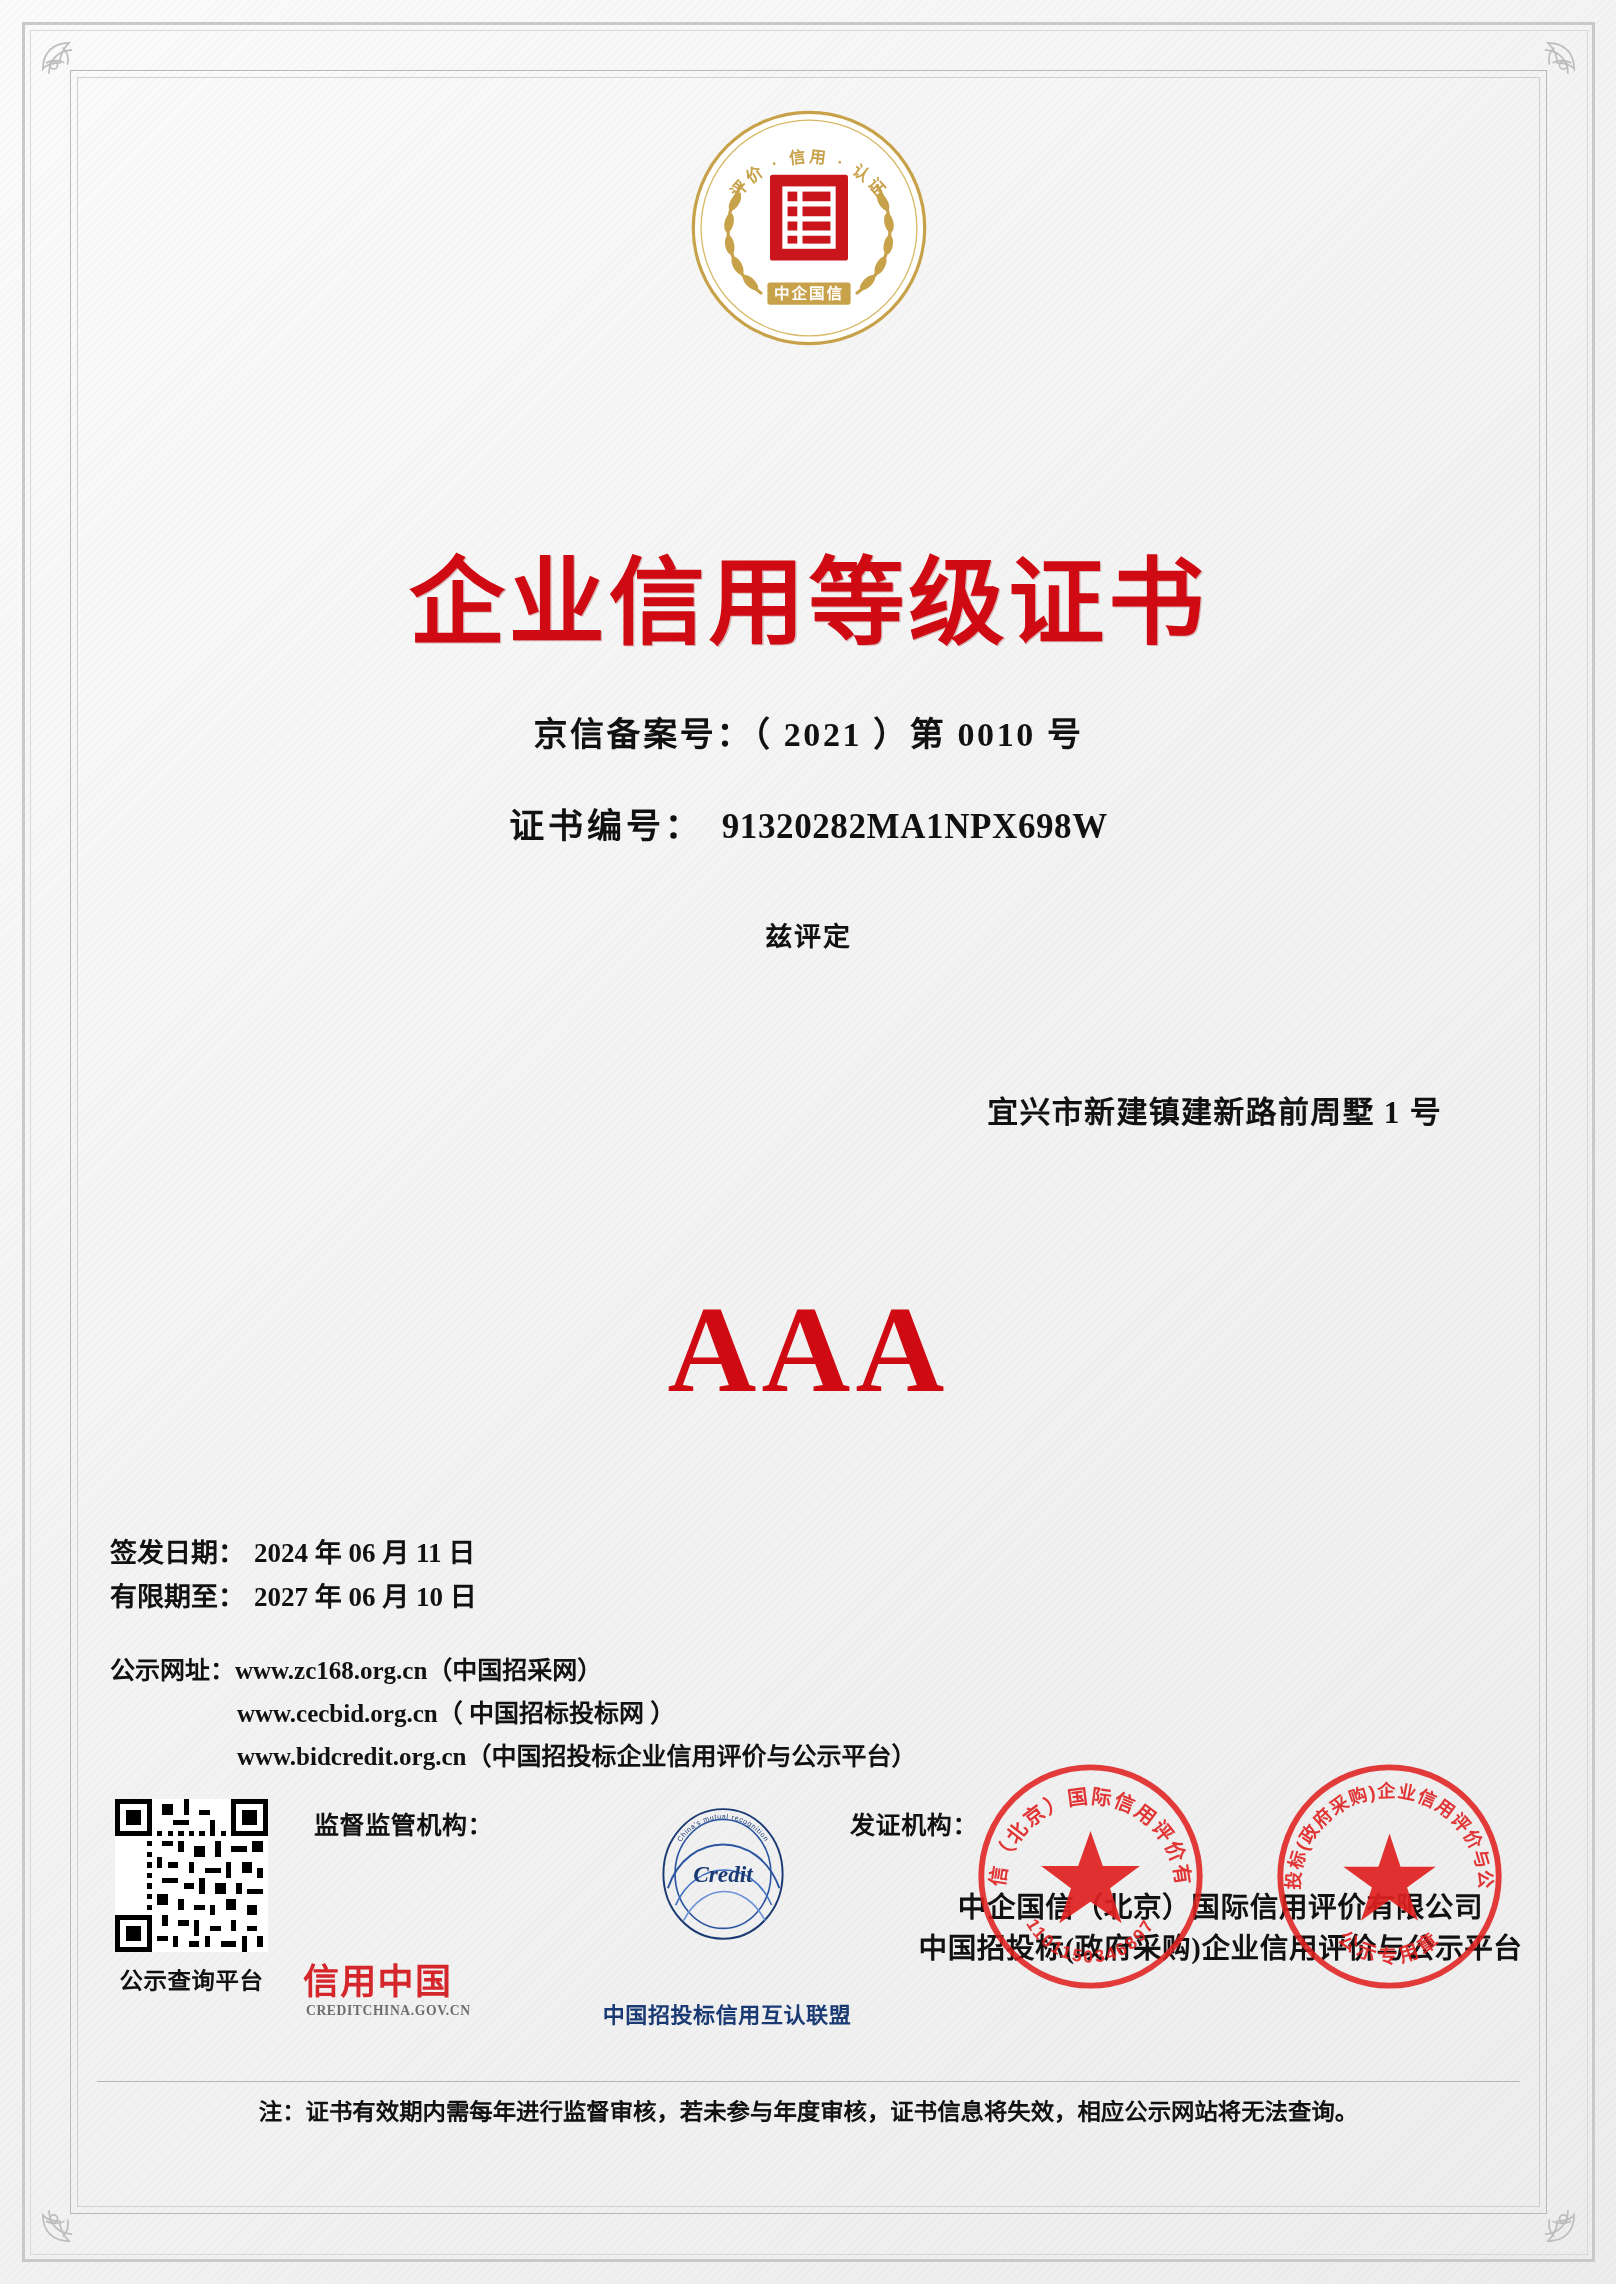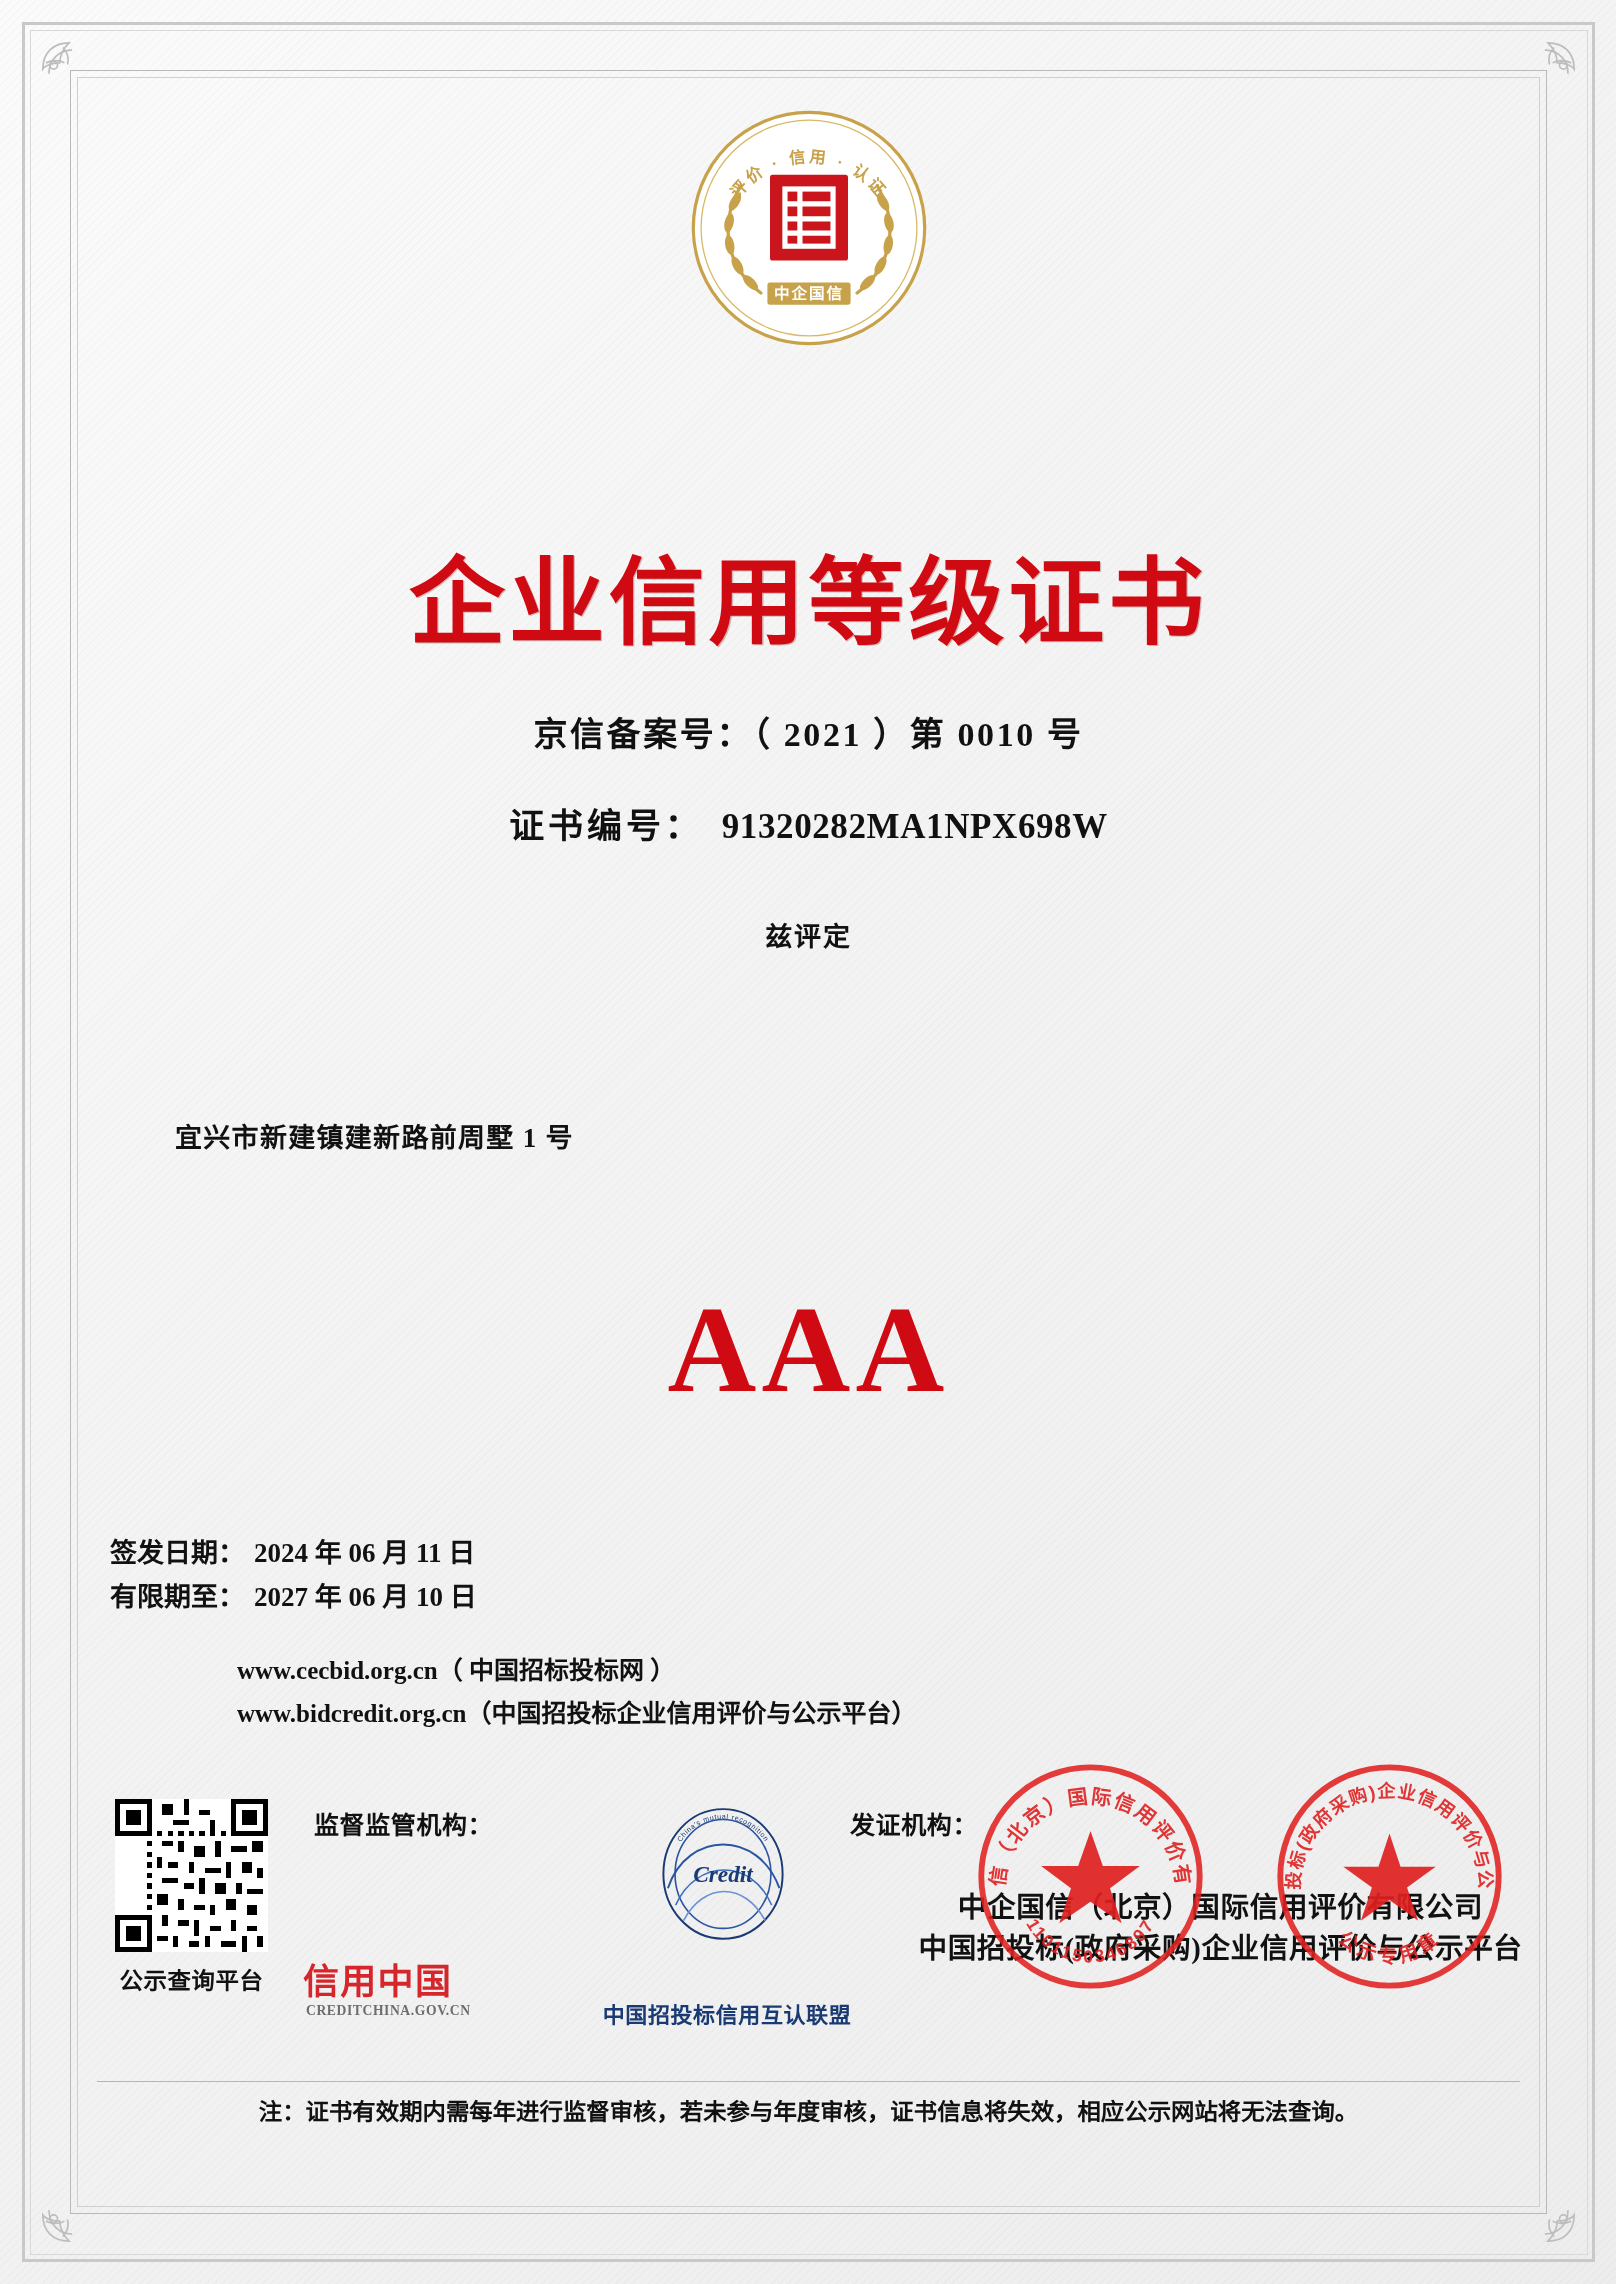--- a/index.html
+++ b/index.html
@@ -162,23 +162,23 @@
     font-weight: bold;
     font-size: 56px;
     letter-spacing: 1.3px;
     color: #0a0a0a;
     padding-bottom: 10.4px;
     border-bottom: 2.6px solid #1a1a1a;
   }
   .address {
     position: absolute;
     left: 78px; right: 78px;
-    top: 1032px;
-    text-align: left;
-    font-size: 27px;
+    top: 1003px;
+    text-align: right;
+    font-size: 31px;
     letter-spacing: 1.3px;
     color: #111;
     font-weight: bold;
   }
 
   .grade {
     position: absolute;
     left: 0; right: 0;
     top: 1195px;
     text-align: center;
@@ -459,20 +459,23 @@
     <div class="info">
       <div class="row">
         <span>签发日期：</span><span class="sp"></span><span>2024 年 06 月 11 日</span>
       </div>
       <div class="row">
         <span>有限期至：</span><span class="sp"></span><span>2027 年 06 月 10 日</span>
       </div>
     </div>
 
     <div class="urls">
+      <div>
+        <span>公示网址：</span><span>www.zc168.org.cn（中国招采网）</span>
+      </div>
       <div class="indent">www.cecbid.org.cn（ 中国招标投标网 ）</div>
       <div class="indent">www.bidcredit.org.cn（中国招投标企业信用评价与公示平台）</div>
     </div>
 
     <div class="bottom">
 
       <div class="qr">
         <svg viewBox="0 0 29 29" shape-rendering="crispEdges">
           <rect width="29" height="29" fill="#ffffff"></rect>
           <g fill="#000000">

